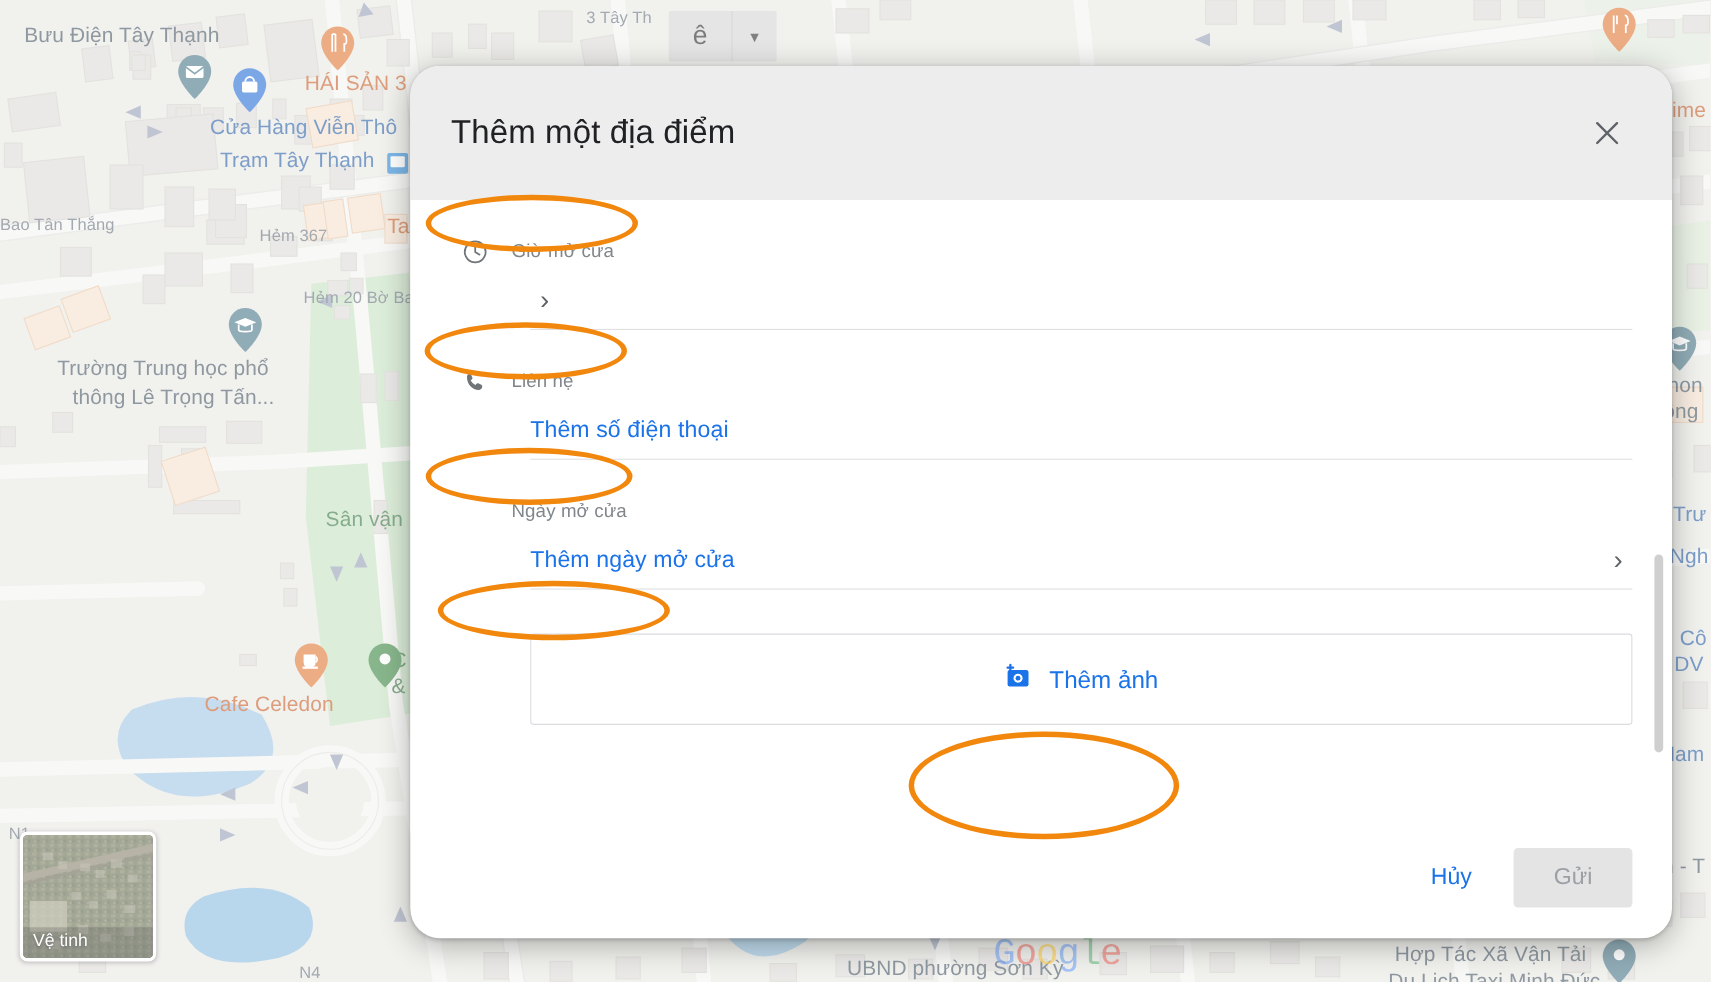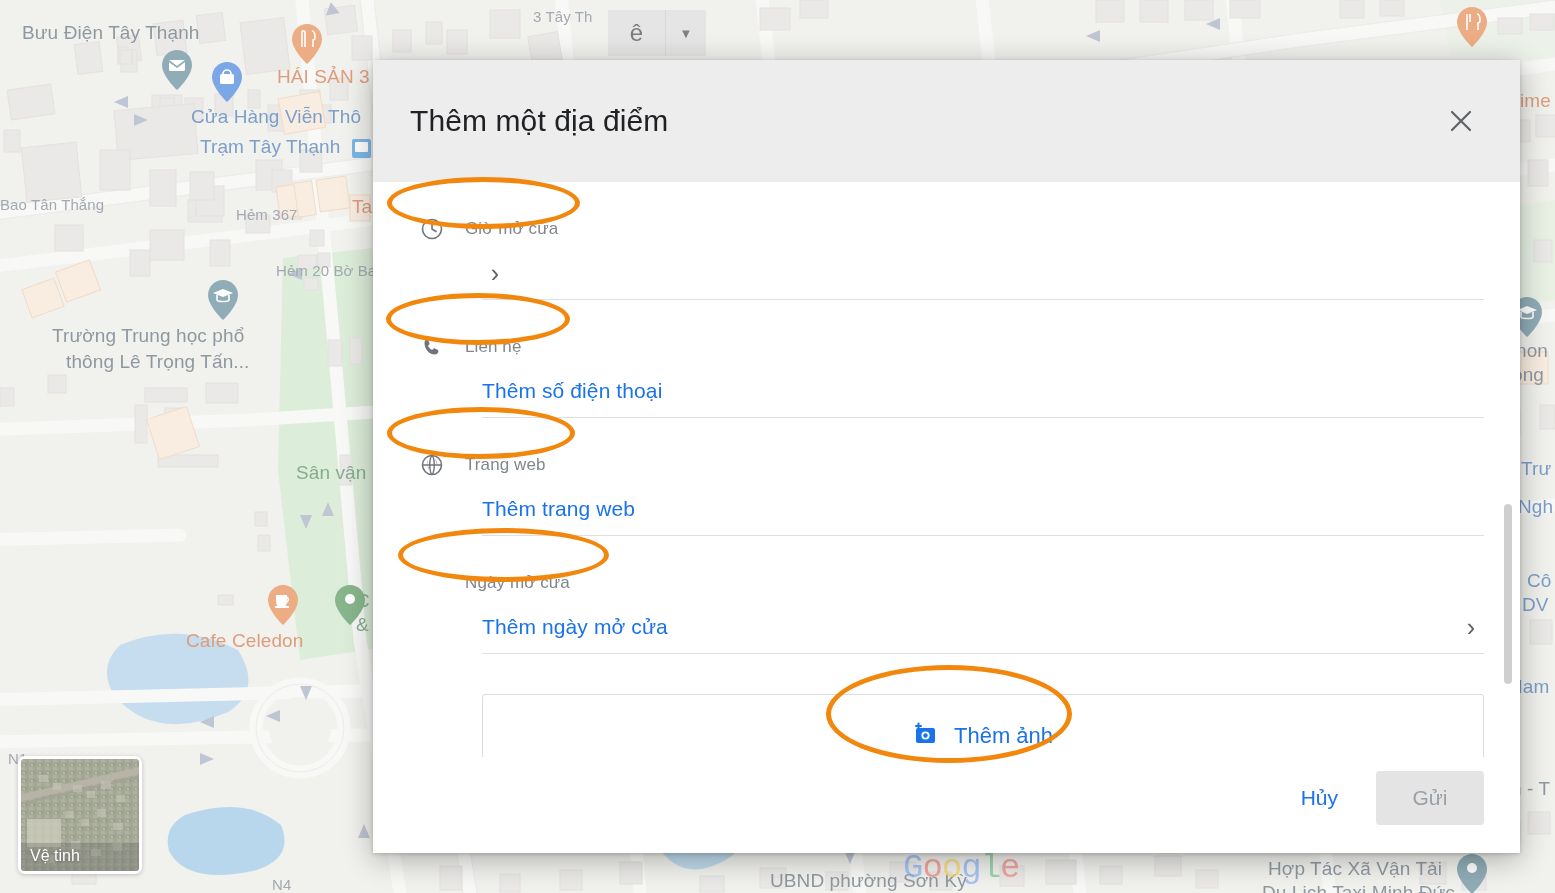--- a/index.html
+++ b/index.html
@@ -119,20 +119,21 @@
   
   #dialog {
     position: absolute;
     left: 373px; top: 60px;
     width: 1147px; height: 793px;
     background: #ffffff;
     box-shadow: 0 6px 28px rgba(0,0,0,.30), 0 1px 4px rgba(0,0,0,.18);
     display: flex;
     flex-direction: column;
     overflow: hidden;
+    border-radius: 27px;
   }
 
   #dialog-header {
     height: 122px;
     background: #ededed;
     flex: 0 0 122px;
     display: flex;
     align-items: center;
     padding: 0 36px 0 37px;
     box-sizing: border-box;
@@ -671,37 +672,20 @@
                 </svg>
             </span>
             <span class="field-label">Liên hệ</span>
           </div>
           <div class="field-action-row">
             <span class="field-action">Thêm số điện thoại</span>
           </div>
           <div class="divider"></div>
         </div>
 
-        <div class="field-group">
-          <div class="field-head">
-            <span class="field-icon">
-              <svg width="24" height="24" viewBox="0 0 24 24">
-                  <circle cx="12" cy="12" r="9.5" fill="none" stroke="#70757a" stroke-width="1.6"></circle>
-                  <path d="M3 12 h18 M12 2.5 c3 3 3 16 0 19 M12 2.5 c-3 3 -3 16 0 19" fill="none" stroke="#70757a" stroke-width="1.4"></path>
-                  <path d="M7 7 q2 2 1 5 q-1 3 1 5" fill="#70757a" opacity=".65"></path>
-                  <path d="M15 6 q3 3 2 6" fill="#70757a" opacity=".55"></path>
-                </svg>
-            </span>
-            <span class="field-label">Trang web</span>
-          </div>
-          <div class="field-action-row">
-            <span class="field-action">Thêm trang web</span>
-          </div>
-          <div class="divider"></div>
-        </div>
 
         <div class="field-group">
           <div class="field-head">
             <span class="field-icon empty"></span>
             <span class="field-label">Ngày mở cửa</span>
           </div>
           <div class="field-action-row">
             <span class="field-action">Thêm ngày mở cửa</span>
             <span class="chev">›</span>
           </div>

